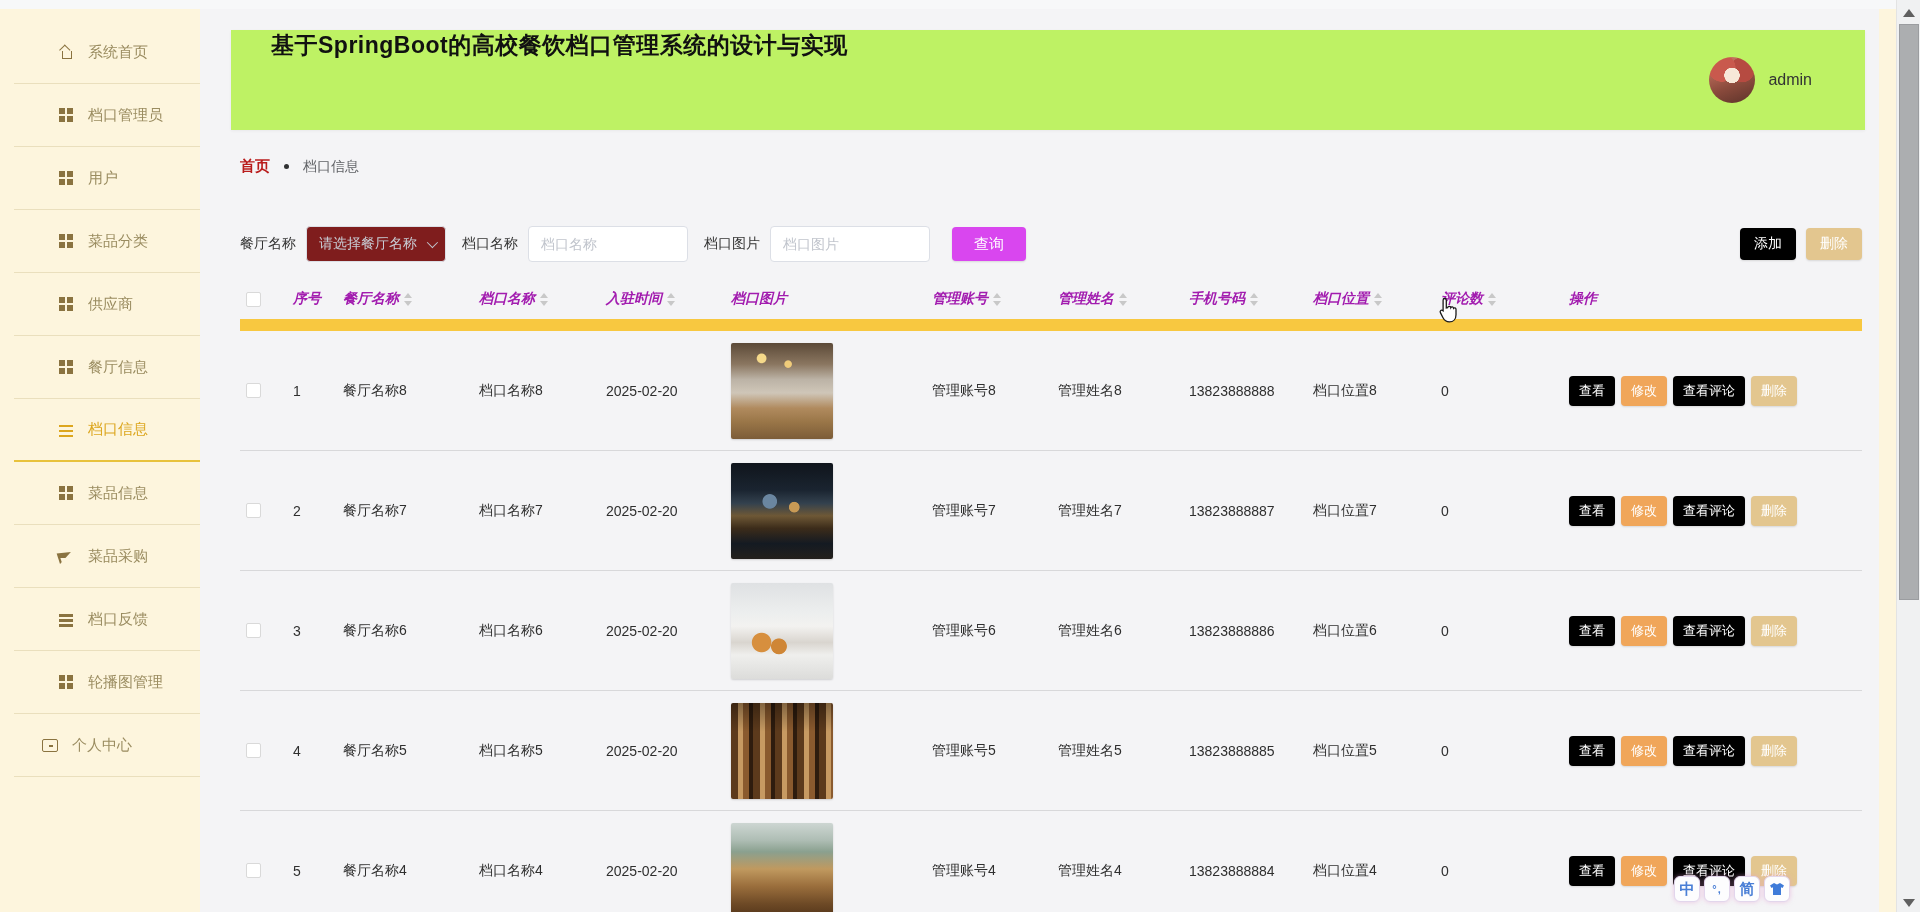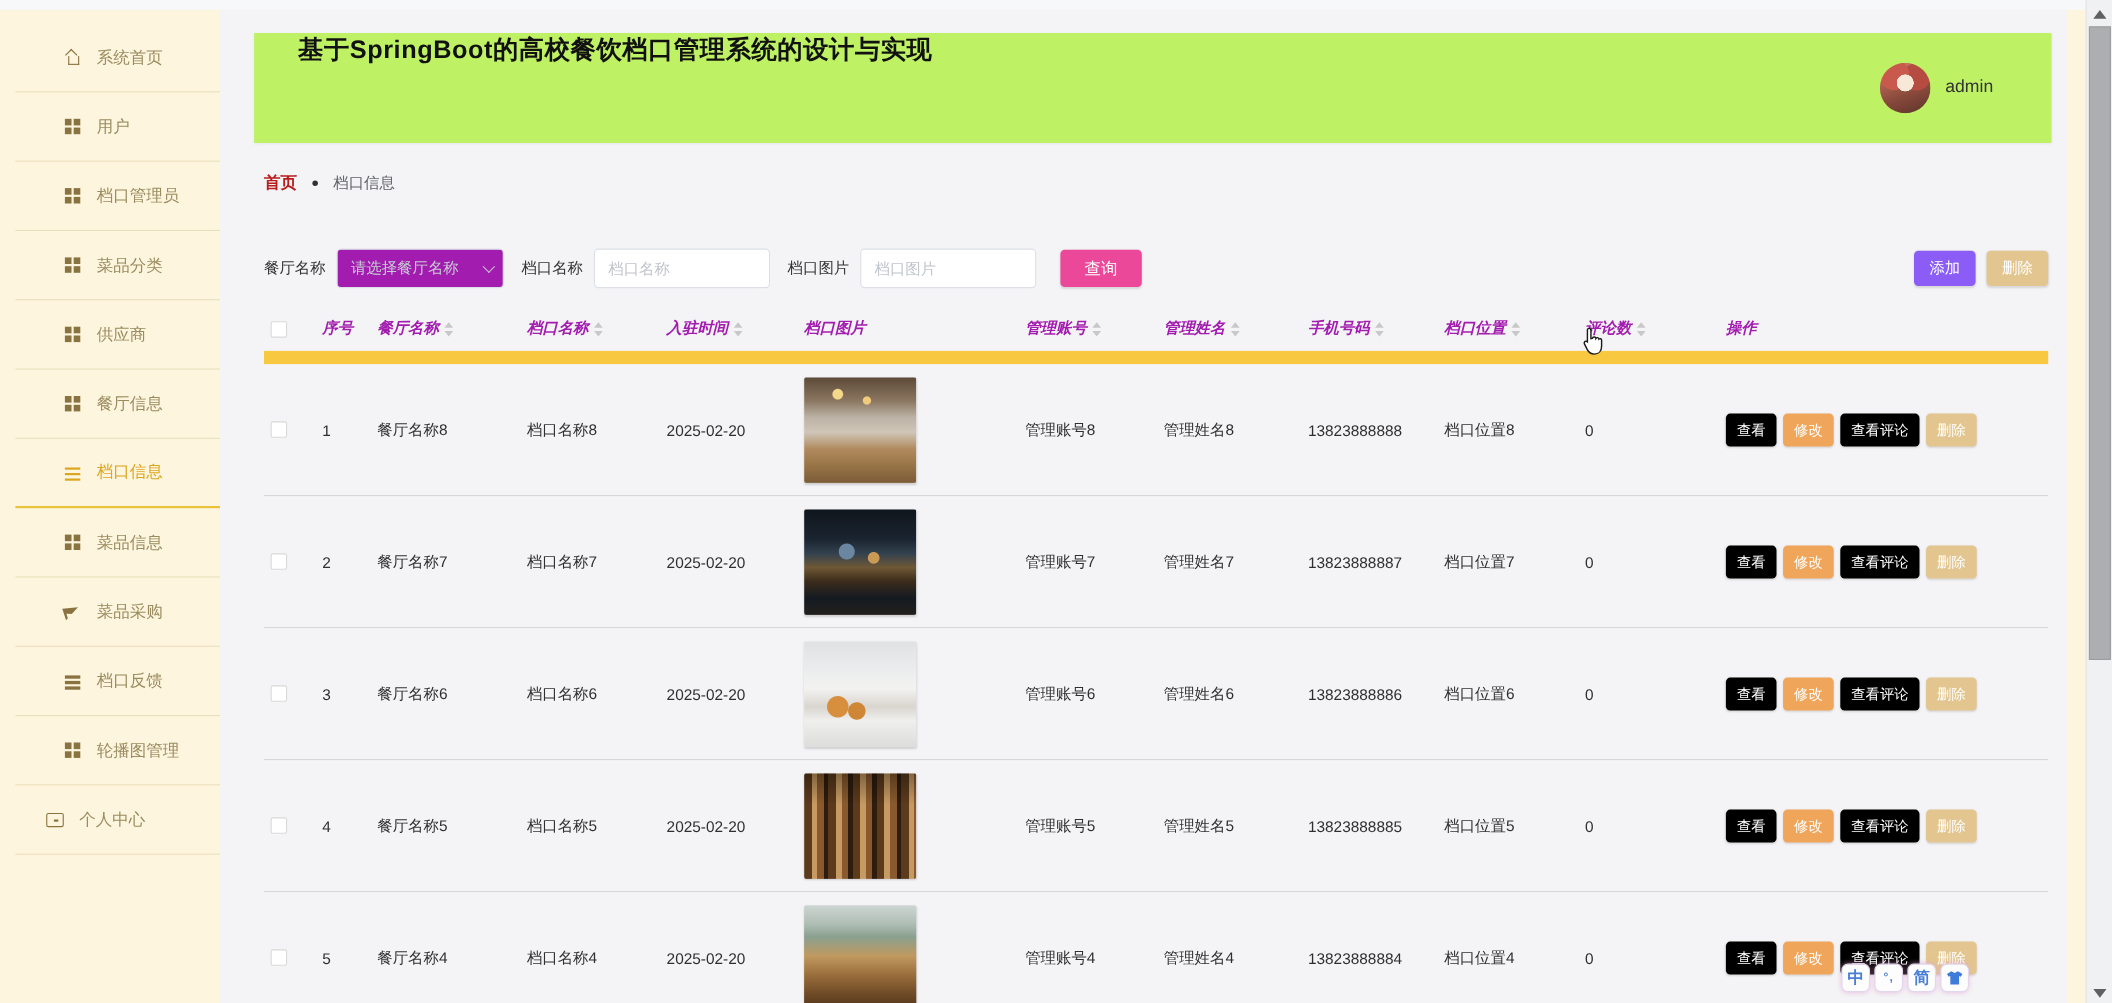--- a/index.html
+++ b/index.html
@@ -52,33 +52,33 @@
   .username{font-size:16px;color:#333;}
 
   .breadcrumb{position:absolute;left:40px;top:148px;display:flex;align-items:center;gap:14px;}
   .bc-home{font-size:15px;font-weight:bold;color:#b91c1c;}
   .bc-dot{width:5px;height:5px;border-radius:50%;background:#303133;}
   .bc-cur{font-size:14px;color:#606266;}
 
   
   .filter-row{position:absolute;left:40px;top:216px;right:17px;height:38px;display:flex;align-items:center;}
   .f-label{font-size:14px;color:#333;margin-right:10px;white-space:nowrap;}
-  .sel{width:152px;height:36px;background:#a21caf;border:1px solid #dcdfe6;border-radius:4px;display:flex;
+  .sel{width:140px;height:36px;background:#7f1d1d;border:1px solid #dcdfe6;border-radius:4px;display:flex;
     align-items:center;justify-content:space-between;padding:0 10px 0 12px;margin-right:16px;cursor:pointer;}
   .sel-ph{font-size:14px;color:#c8ccd4;}
   .chev{width:8px;height:8px;border-right:1.5px solid #c0c4cc;border-bottom:1.5px solid #c0c4cc;
     transform:rotate(45deg) translateY(-2px);}
   .inp{width:160px;height:36px;background:#fff;border:1px solid #dcdfe6;border-radius:4px;padding:0 12px;
     font-size:14px;color:#333;margin-right:16px;font-family:inherit;outline:none;}
   .inp::placeholder{color:#c0c4cc;}
   .btn{border:none;border-radius:4px;color:#fff;cursor:pointer;font-family:inherit;
     display:inline-flex;align-items:center;justify-content:center;box-shadow:0 1px 2px rgba(0,0,0,.12);}
-  .btn-search{height:34px;padding:0 22px;font-size:15px;background:#ec4899;margin-left:6px;}
+  .btn-search{height:34px;padding:0 22px;font-size:15px;background:#d946ef;margin-left:6px;}
   .top-actions{margin-left:auto;display:flex;gap:10px;}
-  .btn-add{height:32px;padding:0 14px;font-size:14px;background:#8b5cf6;}
+  .btn-add{height:32px;padding:0 14px;font-size:14px;background:#000000;}
   .btn-delete-top{height:32px;padding:0 14px;font-size:14px;background:#e3c68f;}
 
   
   .table{position:absolute;left:40px;top:270px;width:1622px;}
   .trow{display:grid;grid-template-columns:53px 50px 136px 127px 125px 201px 126px 131px 124px 128px 128px 293px;
     align-items:center;}
   .thead{height:40px;font-weight:bold;color:#a21caf;font-size:14px;font-style:italic;}
   .th{display:flex;align-items:center;}
   .sort{display:inline-block;width:9px;height:13px;position:relative;margin-left:5px;}
   .sort::before{content:"";position:absolute;top:0;left:0;border-left:4.5px solid transparent;
@@ -135,25 +135,25 @@
 <div class="top-strip"></div>
 
 <aside class="sidebar">
 
 <div class="side-item">
       <span class="icon home"></span>
       <span class="side-label">系统首页</span>
     </div>
     <div class="side-item">
       <span class="icon grid"></span>
+      <span class="side-label">档口管理员</span>
+    </div>
+    <div class="side-item">
+      <span class="icon grid"></span>
       <span class="side-label">用户</span>
-    </div>
-    <div class="side-item">
-      <span class="icon grid"></span>
-      <span class="side-label">档口管理员</span>
     </div>
     <div class="side-item">
       <span class="icon grid"></span>
       <span class="side-label">菜品分类</span>
     </div>
     <div class="side-item">
       <span class="icon grid"></span>
       <span class="side-label">供应商</span>
     </div>
     <div class="side-item">

